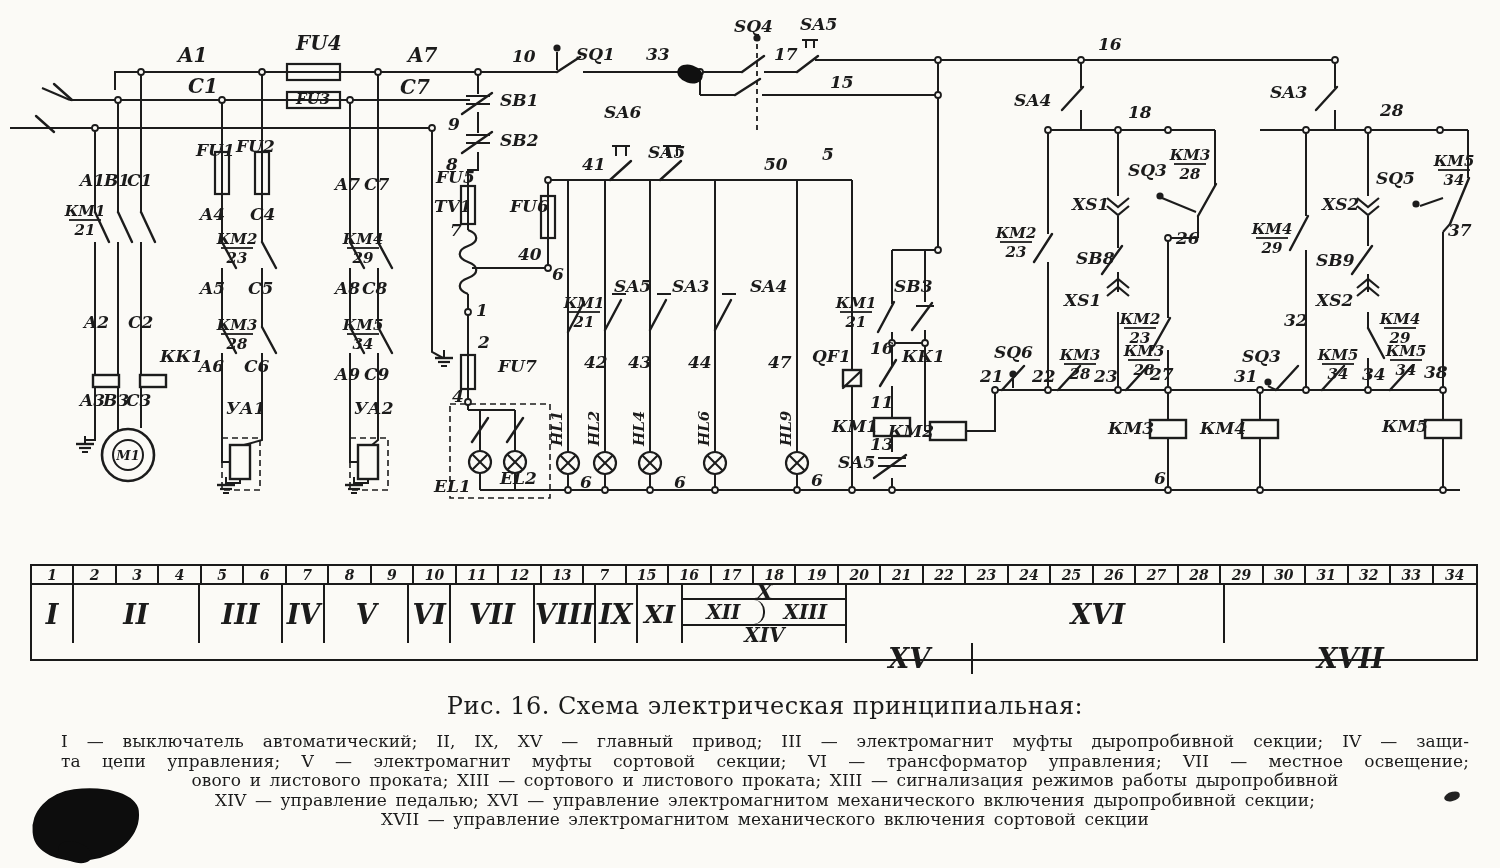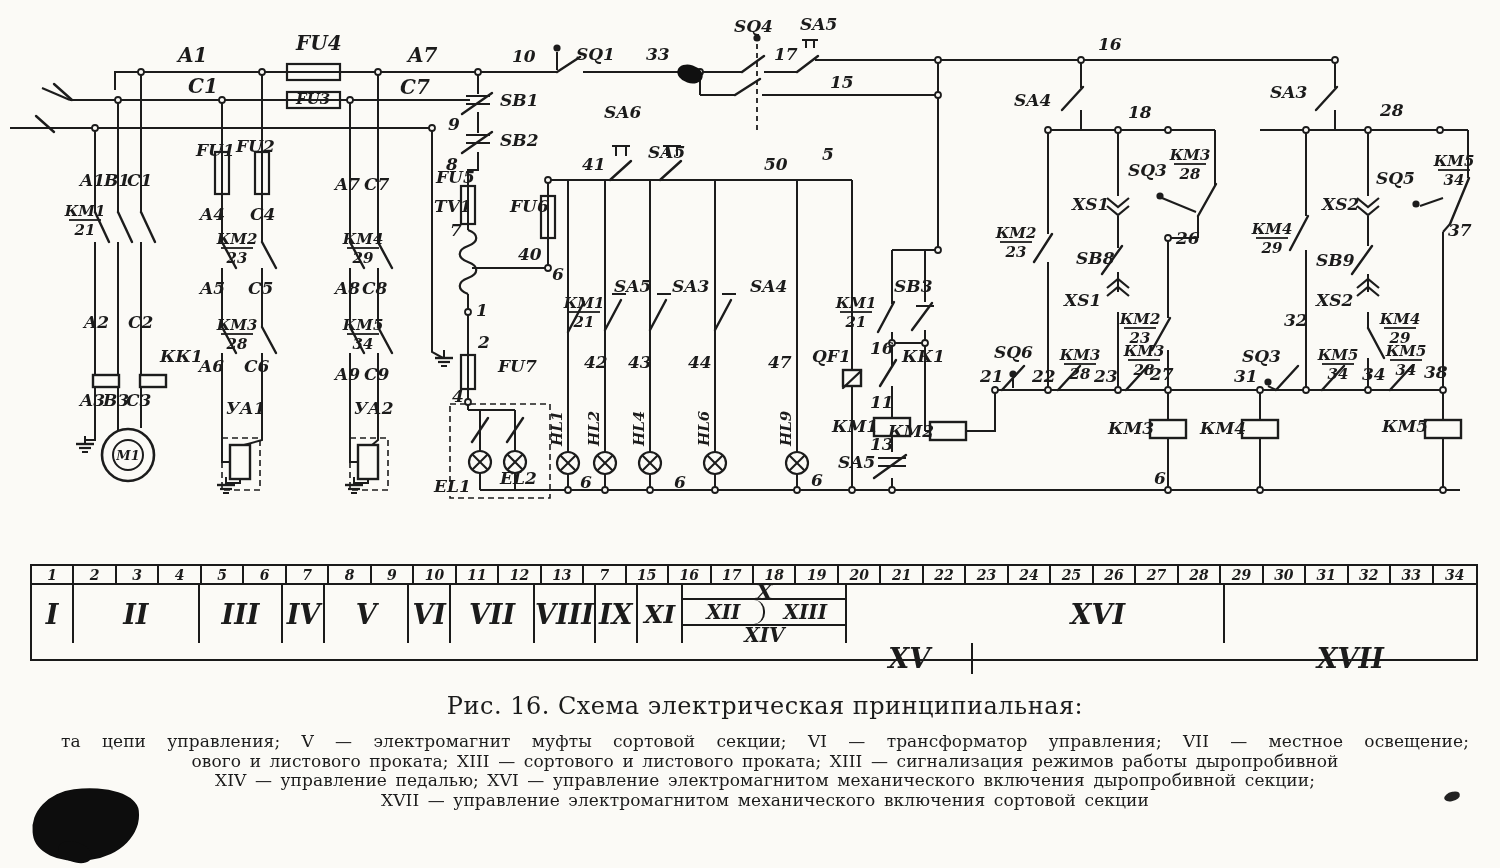--- a/index.html
+++ b/index.html
@@ -593,20 +593,21 @@
           </div>
         </div>
         <div class="grp" style="grid-column: 23 / span 6;">XVI</div>
         <div class="grp" style="grid-column: 20 / span 3;">XV</div>
         <div class="grp" style="grid-column: 29 / span 6;">XVII</div>
       </div>
   </div>
 
   <div class="cap">
     <div class="cap-title">Рис. 16. Схема электрическая принципиальная:</div>
+    <div class="cap-line jline">I — выключатель автоматический; II, IX, XV — главный привод; III — электромагнит муфты дыропробивной секции; IV — защи-</div>
     <div class="cap-line jline">та цепи управления; V — электромагнит муфты сортовой секции; VI — трансформатор управления; VII — местное освещение;</div>
     <div class="cap-line cline">ового и листового проката; XIII — сортового и листового проката; XIII — сигнализация режимов работы дыропробивной</div>
     <div class="cap-line cline">XIV — управление педалью; XVI — управление электромагнитом механического включения дыропробивной секции;</div>
     <div class="cap-line cline">XVII — управление электромагнитом механического включения сортовой секции</div>
   </div>
 
   <div class="ink-a"></div>
   <div class="ink-a2"></div>
   <div class="ink-b"></div>
 </div>

